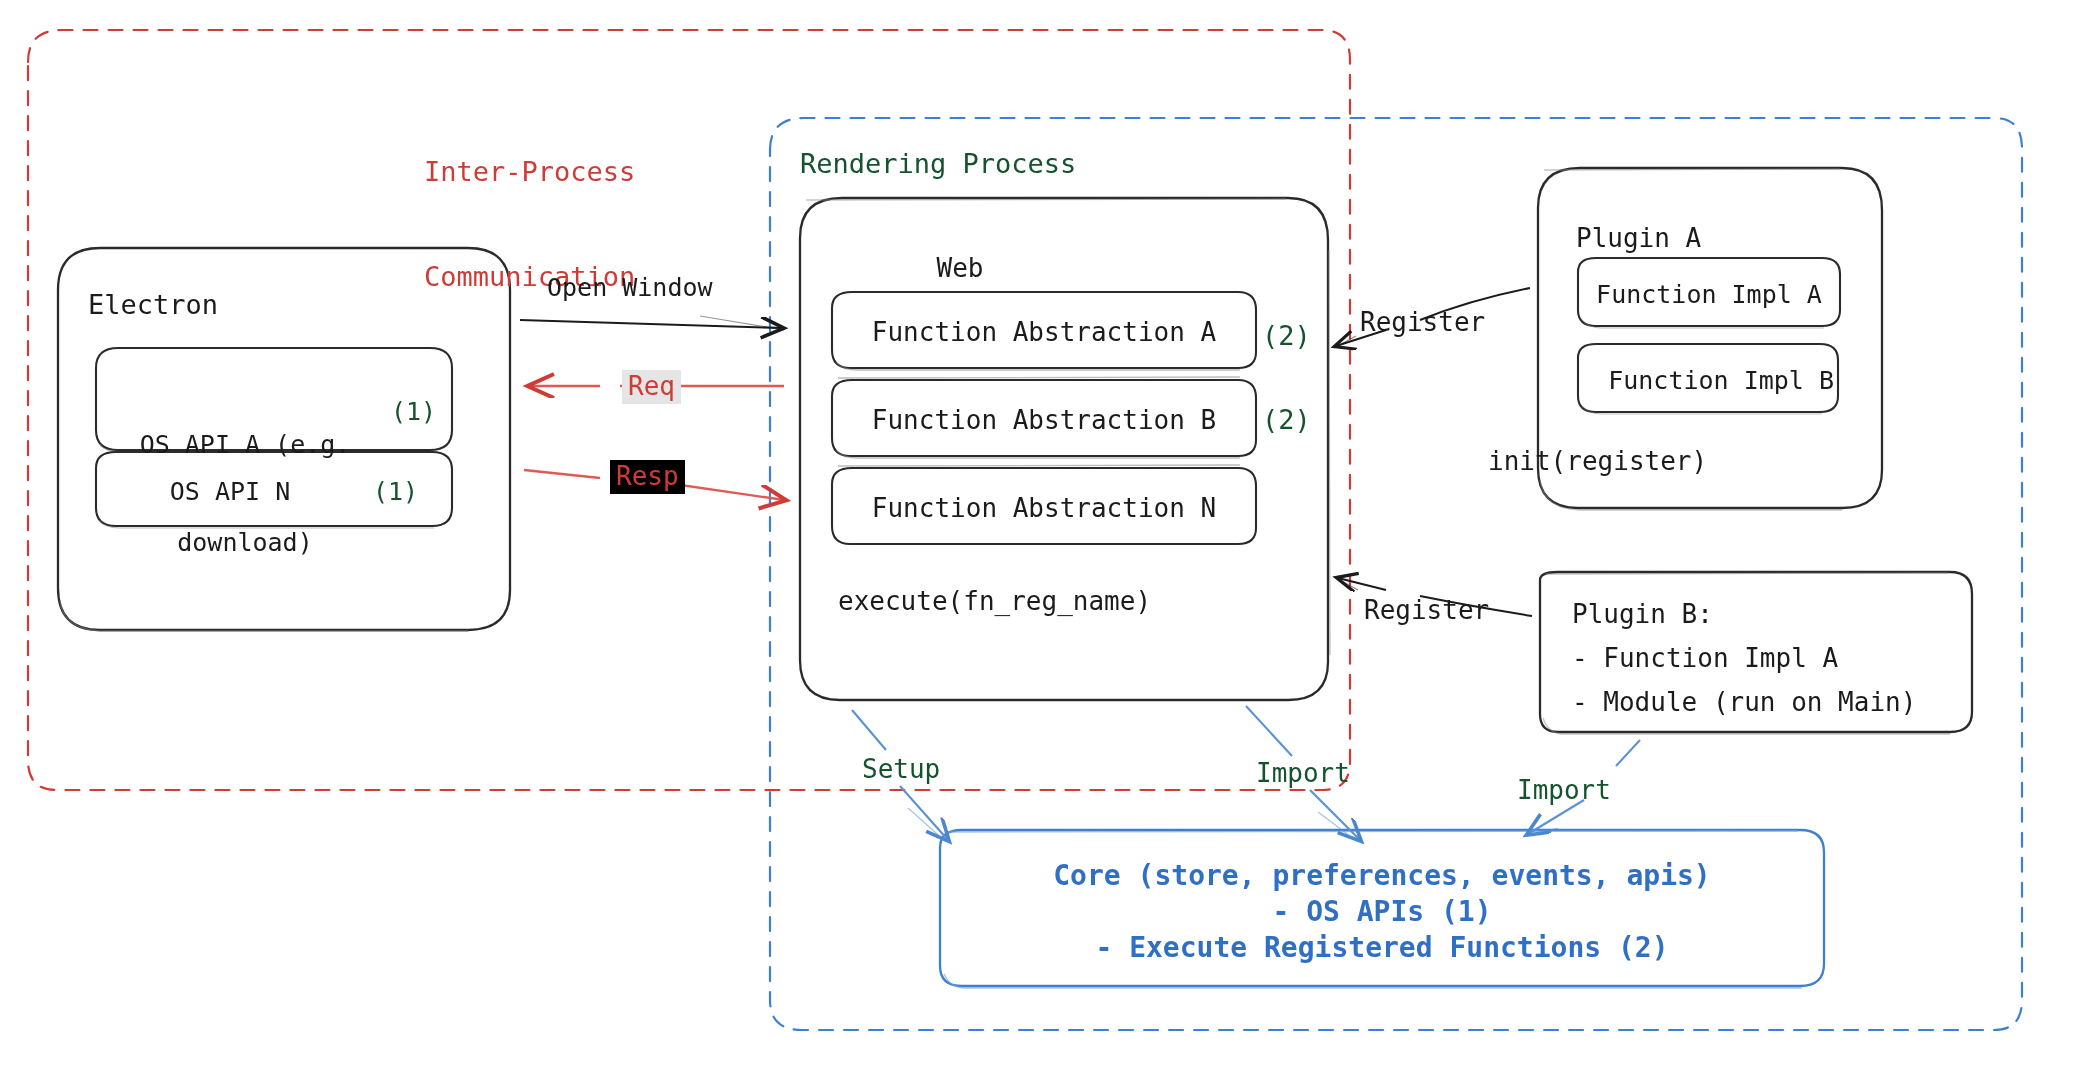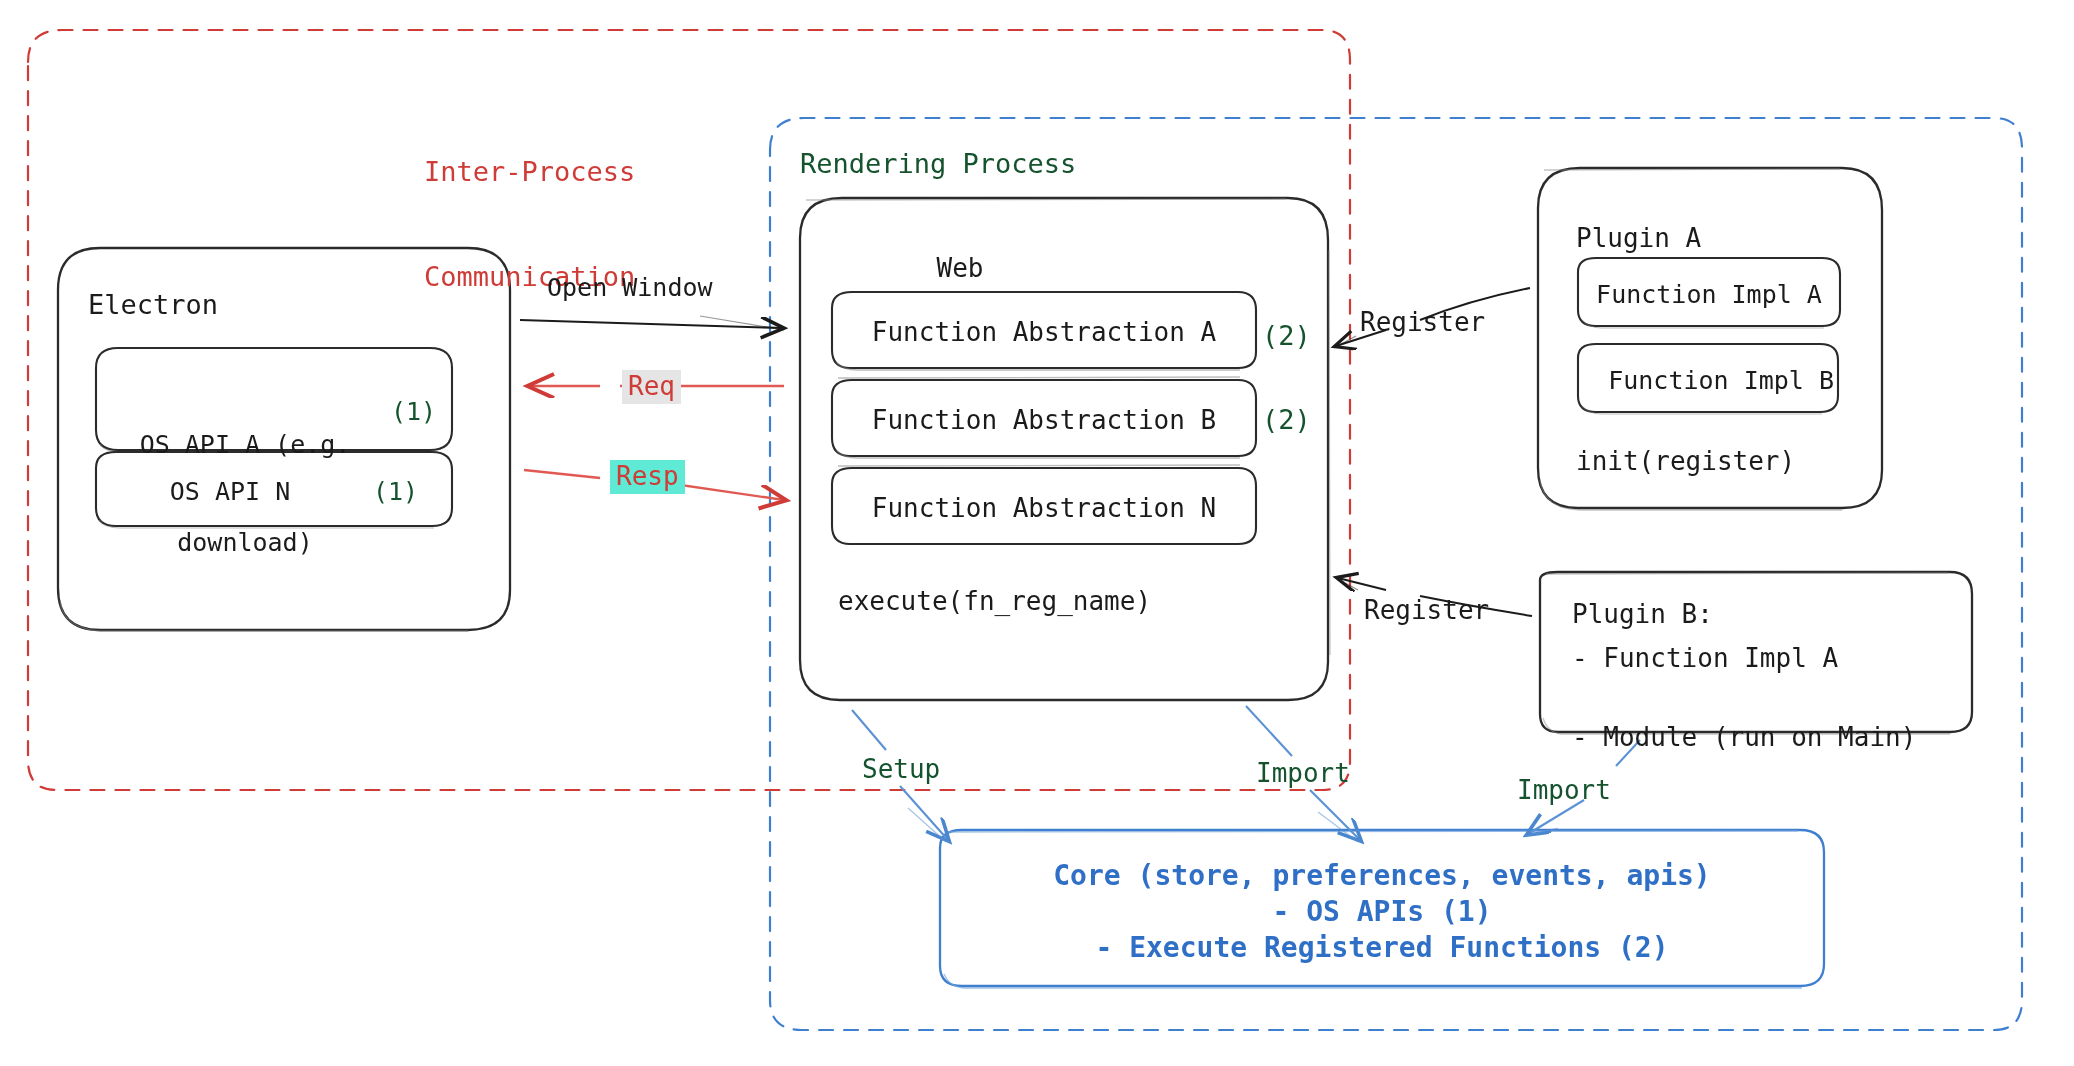--- a/index.html
+++ b/index.html
@@ -156,41 +156,41 @@
   <div class="lbl dark ctr" style="left:110px;top:364px;width:270px;font-size:25px;">
     <div>OS API A (e.g.</div>
     <div>download)</div>
   </div>
   <div class="lbl blue" style="left:391px;top:396px;font-size:25px;">(1)</div>
   <div class="lbl dark ctr" style="left:120px;top:476px;width:220px;font-size:25px;">OS API N</div>
   <div class="lbl blue" style="left:373px;top:476px;font-size:25px;">(1)</div>
 
   <div class="lbl dark" style="left:547px;top:272px;font-size:25px;">Open Window</div>
   <div class="lbl red" style="left:622px;top:370px;font-size:26px;background:#e5e5e5;padding:0 6px;">Req</div>
-  <div class="lbl red" style="left:610px;top:460px;font-size:26px;background:#5eead4;padding:0 6px;">Resp</div>
+  <div class="lbl red" style="left:610px;top:460px;font-size:26px;background:#000000;padding:0 6px;">Resp</div>
   <div class="lbl dark" style="left:1360px;top:306px;font-size:26px;">Register</div>
   <div class="lbl dark" style="left:1364px;top:594px;font-size:26px;">Register</div>
   <div class="lbl blue" style="left:862px;top:753px;font-size:26px;">Setup</div>
   <div class="lbl blue" style="left:1256px;top:757px;font-size:26px;">Import</div>
   <div class="lbl blue" style="left:1517px;top:774px;font-size:26px;">Import</div>
 
   <div class="lbl dark ctr" style="left:880px;top:252px;width:160px;font-size:26px;">Web</div>
   <div class="lbl dark ctr" style="left:838px;top:316px;width:412px;font-size:26px;">Function Abstraction A</div>
   <div class="lbl blue" style="left:1262px;top:318px;font-size:27px;">(2)</div>
   <div class="lbl dark ctr" style="left:838px;top:404px;width:412px;font-size:26px;">Function Abstraction B</div>
   <div class="lbl blue" style="left:1262px;top:402px;font-size:27px;">(2)</div>
   <div class="lbl dark ctr" style="left:838px;top:492px;width:412px;font-size:26px;">Function Abstraction N</div>
   <div class="lbl dark" style="left:838px;top:585px;font-size:26px;">execute(fn_reg_name)</div>
 
   <div class="lbl dark" style="left:1576px;top:222px;font-size:26px;">Plugin A</div>
   <div class="lbl dark ctr" style="left:1584px;top:279px;width:250px;font-size:25px;">Function Impl A</div>
   <div class="lbl dark ctr" style="left:1584px;top:365px;width:250px;font-size:25px;text-align:right;">Function Impl B</div>
-  <div class="lbl dark" style="left:1576px;top:445px;font-size:26px;text-align:center;">init(register)</div>
+  <div class="lbl dark" style="left:1488px;top:445px;font-size:26px;text-align:center;">init(register)</div>
 
   <div class="lbl dark" style="left:1572px;top:598px;font-size:26px;">Plugin B:</div>
   <div class="lbl dark" style="left:1572px;top:642px;font-size:26px;">- Function Impl A</div>
-  <div class="lbl dark" style="left:1572px;top:686px;font-size:26px;margin-top:35px;">- Module (run on Main)</div>
+  <div class="lbl dark" style="left:1572px;top:686px;font-size:26px;">- Module (run on Main)</div>
 
   <div class="lbl blue-core ctr" style="left:940px;top:858px;width:884px;font-size:28px;">Core (store, preferences, events, apis)</div>
   <div class="lbl blue-core ctr" style="left:940px;top:894px;width:884px;font-size:28px;">- OS APIs (1)</div>
   <div class="lbl blue-core ctr" style="left:940px;top:930px;width:884px;font-size:28px;">- Execute Registered Functions (2)</div>
 
 </div>
 
 </body></html>

